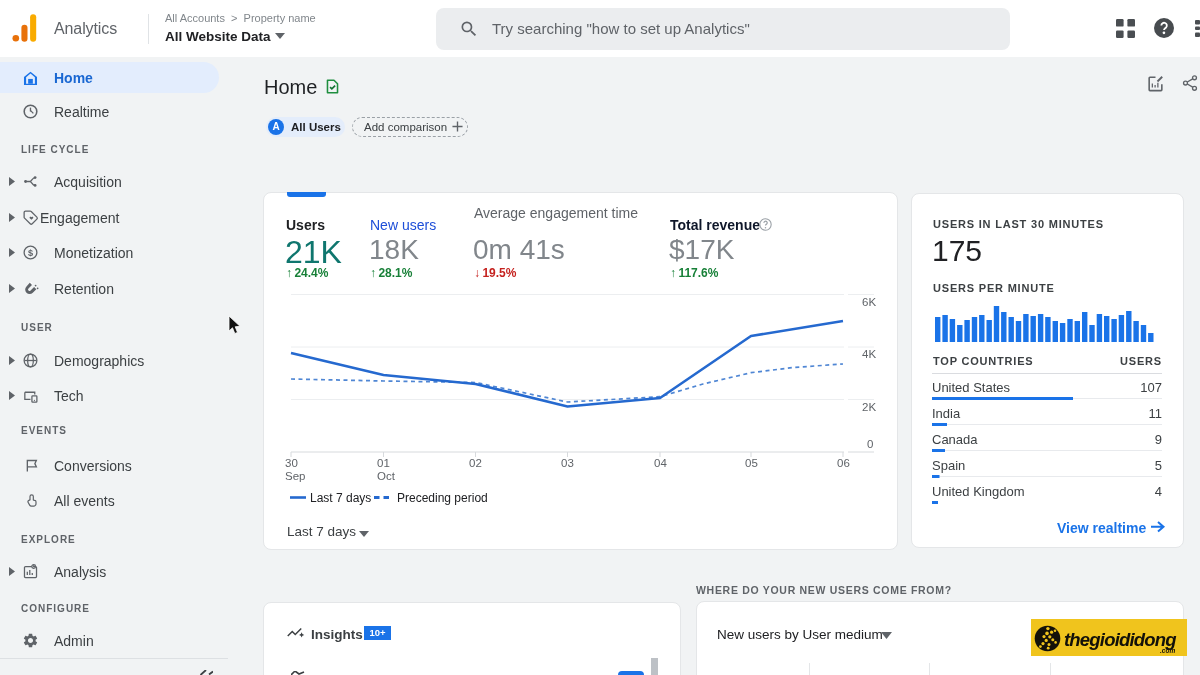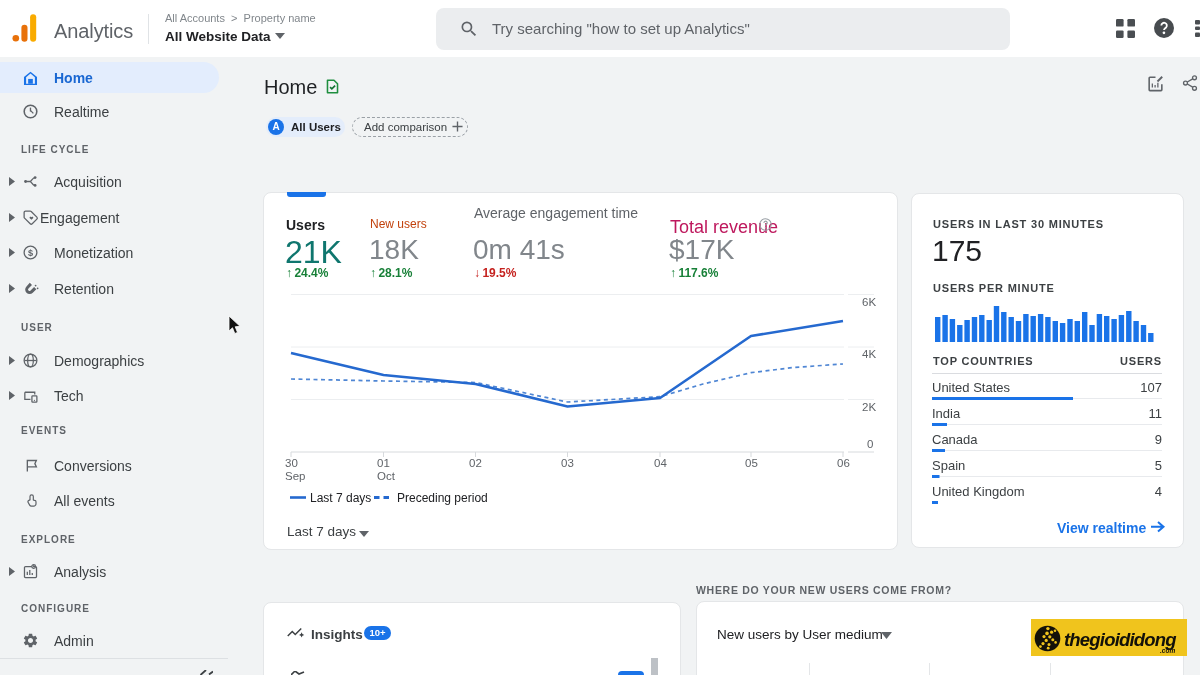--- a/index.html
+++ b/index.html
@@ -14,21 +14,21 @@
 </head>
 <body>
 
 <div class="abs hdr"></div>
 
 <svg class="abs" style="left:10px; top:10px;" width="32" height="36" viewBox="0 0 32 36">
   <circle cx="5.8" cy="28.3" r="3.3" fill="#E8710A"></circle>
   <rect x="11.4" y="14.8" width="6.1" height="17" rx="3.05" fill="#E8710A"></rect>
   <rect x="20.1" y="4.3" width="6.1" height="27.5" rx="3.05" fill="#F9AB00"></rect>
 </svg>
-<div class="abs" style="left:54px; top:20px; font-size:20px; color:#5f6368; letter-spacing:-0.1px;">Analytics</div>
+<div class="abs" style="left:54px; top:20px; font-size:16px; color:#5f6368; letter-spacing:-0.1px;">Analytics</div>
 
 <div class="abs" style="left:148px; top:14px; width:1px; height:30px; background:#e0e3e6;"></div>
 
 <div class="abs" style="left:165px; top:12px; font-size:11px; color:#80868b;">All Accounts &nbsp;&gt;&nbsp; Property name</div>
 <div class="abs" style="left:165px; top:29px; font-size:13.5px; color:#202124; font-weight:bold;">All Website Data</div>
 <svg class="abs" style="left:275px; top:33px;" width="10" height="6" viewBox="0 0 10 6">
     <path d="M0 0h10L5 6z" fill="#5f6368"></path>
   </svg>
 
 <div class="abs" style="left:436px; top:8px; width:574px; height:42px; background:#ebedef; border-radius:8px;"></div>
@@ -202,29 +202,29 @@
   <path d="M8.4 10.7l7.2-4.2M8.4 13.3l7.2 4.2"></path>
 </svg>
 
 <div class="abs card" style="left:263px; top:192px; width:635px; height:358px;"></div>
 <div class="abs" style="left:287px; top:192px; width:39px; height:5px; background:#1a73e8; border-radius:0 0 3px 3px;"></div>
 
 <div class="abs" style="left:286px; top:217px; font-size:14px; font-weight:bold; color:#202124;">Users</div>
 <div class="abs" style="left:285px; top:234px; font-size:32px; color:#0f766e;">21K</div>
 <div class="abs" style="left:286px; top:266px; font-size:12px; font-weight:bold; color:#188038;">↑ 24.4%</div>
 
-<div class="abs" style="left:370px; top:217px; font-size:12px; color:#c2410c;">New users</div>
+<div class="abs" style="left:370px; top:217px; font-size:14px; color:#1d4ed8;">New users</div>
 <div class="abs" style="left:369px; top:234px; font-size:28px; color:#81868b;">18K</div>
 <div class="abs" style="left:370px; top:266px; font-size:12px; font-weight:bold; color:#188038;">↑ 28.1%</div>
 
 <div class="abs" style="left:474px; top:205px; font-size:14px; color:#5f6368;">Average engagement time</div>
 <div class="abs" style="left:473px; top:234px; font-size:28px; color:#81868b;">0m 41s</div>
 <div class="abs" style="left:474px; top:266px; font-size:12px; font-weight:bold; color:#c5221f;">↓ 19.5%</div>
 
-<div class="abs" style="left:670px; top:217px; font-size:18px; color:#be185d;">Total revenue</div>
+<div class="abs" style="left:670px; top:217px; font-size:14px; color:#0f172a;font-weight:bold;">Total revenue</div>
 <svg class="abs" style="left:759px; top:218px;" width="13" height="13" viewBox="0 0 24 24" fill="none" stroke="#9aa0a6" stroke-width="2">
     <circle cx="12" cy="12" r="10.5"></circle>
     <path d="M9.2 9a3 3 0 115 2.2c-.9.8-2.2 1.3-2.2 2.8" stroke-width="2.2"></path>
     <circle cx="12" cy="17.8" r="1.4" fill="#9aa0a6" stroke="none"></circle>
   </svg>
 <div class="abs" style="left:669px; top:234px; font-size:28px; color:#81868b;">$17K</div>
 <div class="abs" style="left:670px; top:266px; font-size:12px; font-weight:bold; color:#188038;">↑ 117.6%</div>
 
 <svg class="abs" style="left:263px; top:192px;" width="635" height="358" viewBox="0 0 635 358">
   <g stroke="#eceef0" stroke-width="1">
@@ -346,21 +346,21 @@
 
 <div class="abs" style="left:696px; top:584px; font-size:10.5px; font-weight:bold; color:#5f6368; letter-spacing:0.7px;">WHERE DO YOUR NEW USERS COME FROM?</div>
 <div class="abs card" style="left:263px; top:602px; width:418px; height:80px; border-radius:8px 8px 0 0;"></div>
 <div class="abs card" style="left:696px; top:601px; width:488px; height:81px; border-radius:8px 8px 0 0;"></div>
 
 <svg class="abs" style="left:287px; top:626px;" width="18" height="14" viewBox="0 0 24 18" fill="none" stroke="#3c4043" stroke-width="2">
   <path d="M1 13 L7 7 L11 11 L19 3"></path>
   <path d="M19.5 8 l1.1 2.4 2.4 1.1 -2.4 1.1 -1.1 2.4 -1.1 -2.4 -2.4 -1.1 2.4 -1.1z" fill="#3c4043" stroke="none"></path>
 </svg>
 <div class="abs" style="left:311px; top:627px; font-size:13.5px; font-weight:bold; color:#3c4043;">Insights</div>
-<div class="abs" style="left:364px; top:626px; width:27px; height:14px; background:#1a73e8; border-radius:7px; color:#fff; font-size:9.5px; font-weight:bold; text-align:center; line-height:14px;">10+</div>
+<div class="abs" style="left:364px; top:626px; width:27px; height:14px; background:#1a73e8; border-radius:0; color:#fff; font-size:9.5px; font-weight:bold; text-align:center; line-height:14px;">10+</div>
 
 <div class="abs" style="left:651px; top:658px; width:7px; height:17px; background:#bdc1c6;"></div>
 
 <svg class="abs" style="left:291px; top:671px;" width="14" height="4" viewBox="0 0 14 4">
     <path d="M0 4 L4 0 L8 3 L13 1" stroke="#3c4043" stroke-width="1.6" fill="none"></path>
   </svg>
 <div class="abs" style="left:618px; top:671px; width:26px; height:4px; background:#1a73e8; border-radius:4px 4px 0 0;"></div>
 
 <div class="abs" style="left:717px; top:627px; font-size:13.5px; color:#202124;">New users by User medium</div>
 <svg class="abs" style="left:881px; top:631.5px;" width="11" height="7" viewBox="0 0 11 7">

